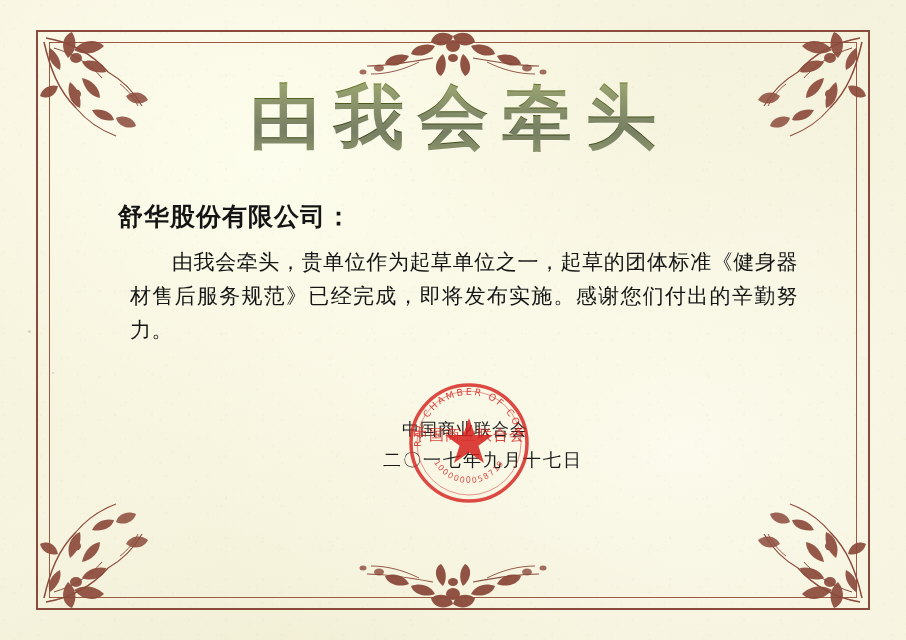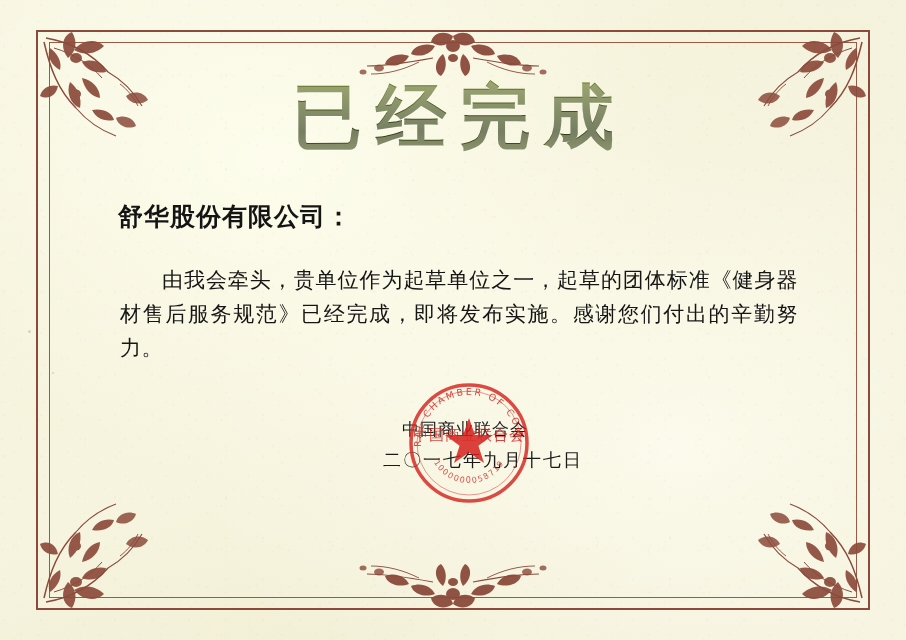--- a/index.html
+++ b/index.html
@@ -117,30 +117,30 @@
     left: 118px;
     right: 108px;
     top: 200px;
     color: #1c1c1c;
     font-family: "DejaVu Serif", serif;
   }
   #salutation {
     font-size: 25px;
     font-weight: bold;
     letter-spacing: 1px;
-    margin-bottom: 30px;
+    margin-bottom: 12px;
     color: #141414;
   }
   .para {
     font-size: 21px;
     line-height: 1.62;
     text-align: justify;
     text-indent: 2em;
     letter-spacing: 0.5px;
-    margin: 0 0 8px 2px;
+    margin: 0 0 8px 12px;
     color: #151515;
   }
 
   
   #seal {
     position: absolute;
     left: 404px;
     top: 378px;
     width: 130px;
     height: 130px;
@@ -366,21 +366,21 @@
       </g>
       <g fill="#8b4a3b" opacity="0.8">
         <ellipse cx="56" cy="40" rx="5" ry="3.5"></ellipse>
         <ellipse cx="204" cy="40" rx="5" ry="3.5"></ellipse>
         <ellipse cx="40" cy="44" rx="3.5" ry="2.5"></ellipse>
         <ellipse cx="220" cy="44" rx="3.5" ry="2.5"></ellipse>
       </g>
     </svg>
   </div>
 
-  <div id="title">已经完成</div>
+  <div id="title">由我会牵头</div>
 
   <div id="body-block">
     <div id="salutation">舒华股份有限公司：</div>
     <p class="para">由我会牵头，贵单位作为起草单位之一，起草的团体标准《健身器材售后服务规范》已经完成，即将发布实施。感谢您们付出的辛勤努力。</p>
   </div>
 
   <div id="issuer">中国商业联合会</div>
   <div id="date-line">二〇一七年九月十七日</div>
 
   <div id="seal">

